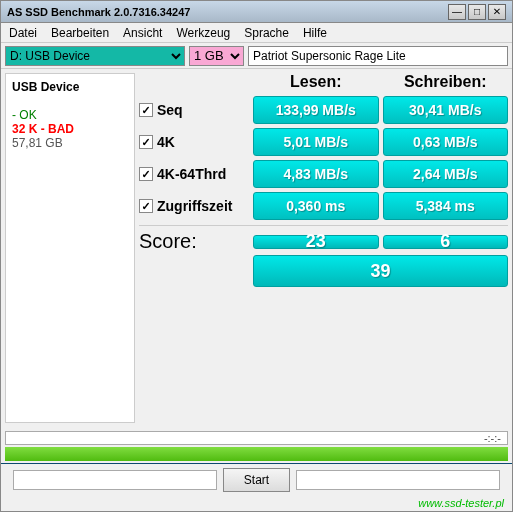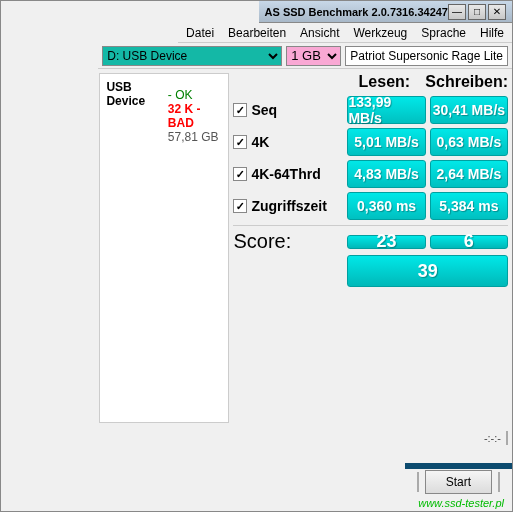--- a/index.html
+++ b/index.html
@@ -14,21 +14,20 @@
       height: 512px;
       overflow: hidden;
     }
     .window {
       width: 513px;
       height: 512px;
       border: 1px solid #888;
       background: #f0f0f0;
       display: flex;
       flex-direction: column;
-      align-items: flex-end;
     }
     .title-bar {
       background: linear-gradient(to bottom, #c8d8e8, #a8b8c8);
       display: flex;
       align-items: center;
       justify-content: space-between;
       padding: 3px 6px;
       height: 22px;
       border-bottom: 1px solid #888;
     }
@@ -107,21 +106,21 @@
       padding: 4px;
       gap: 4px;
       min-height: 0;
     }
     .left-panel {
       width: 130px;
       background: white;
       border: 1px solid #ccc;
       padding: 6px;
       display: flex;
-      flex-direction: row;
+      flex-direction: column;
       gap: 2px;
     }
     .left-panel-title {
       font-size: 12px;
       font-weight: bold;
       color: #000;
       margin-bottom: 4px;
     }
     .left-panel-ok {
       font-size: 12px;
@@ -260,21 +259,21 @@
       position: absolute;
       right: 6px;
       font-size: 11px;
       color: #444;
     }
     .bottom-bar {
       display: flex;
       align-items: center;
       padding: 3px 12px;
       gap: 6px;
-      border-top: 6px solid #0c4a6e;
+      border-top: 1px solid #0c4a6e;
       height: 32px;
     }
     .bottom-progress {
       flex: 1;
       height: 20px;
       background: white;
       border: 1px solid #aaa;
     }
     .start-btn {
       padding: 2px 20px;

